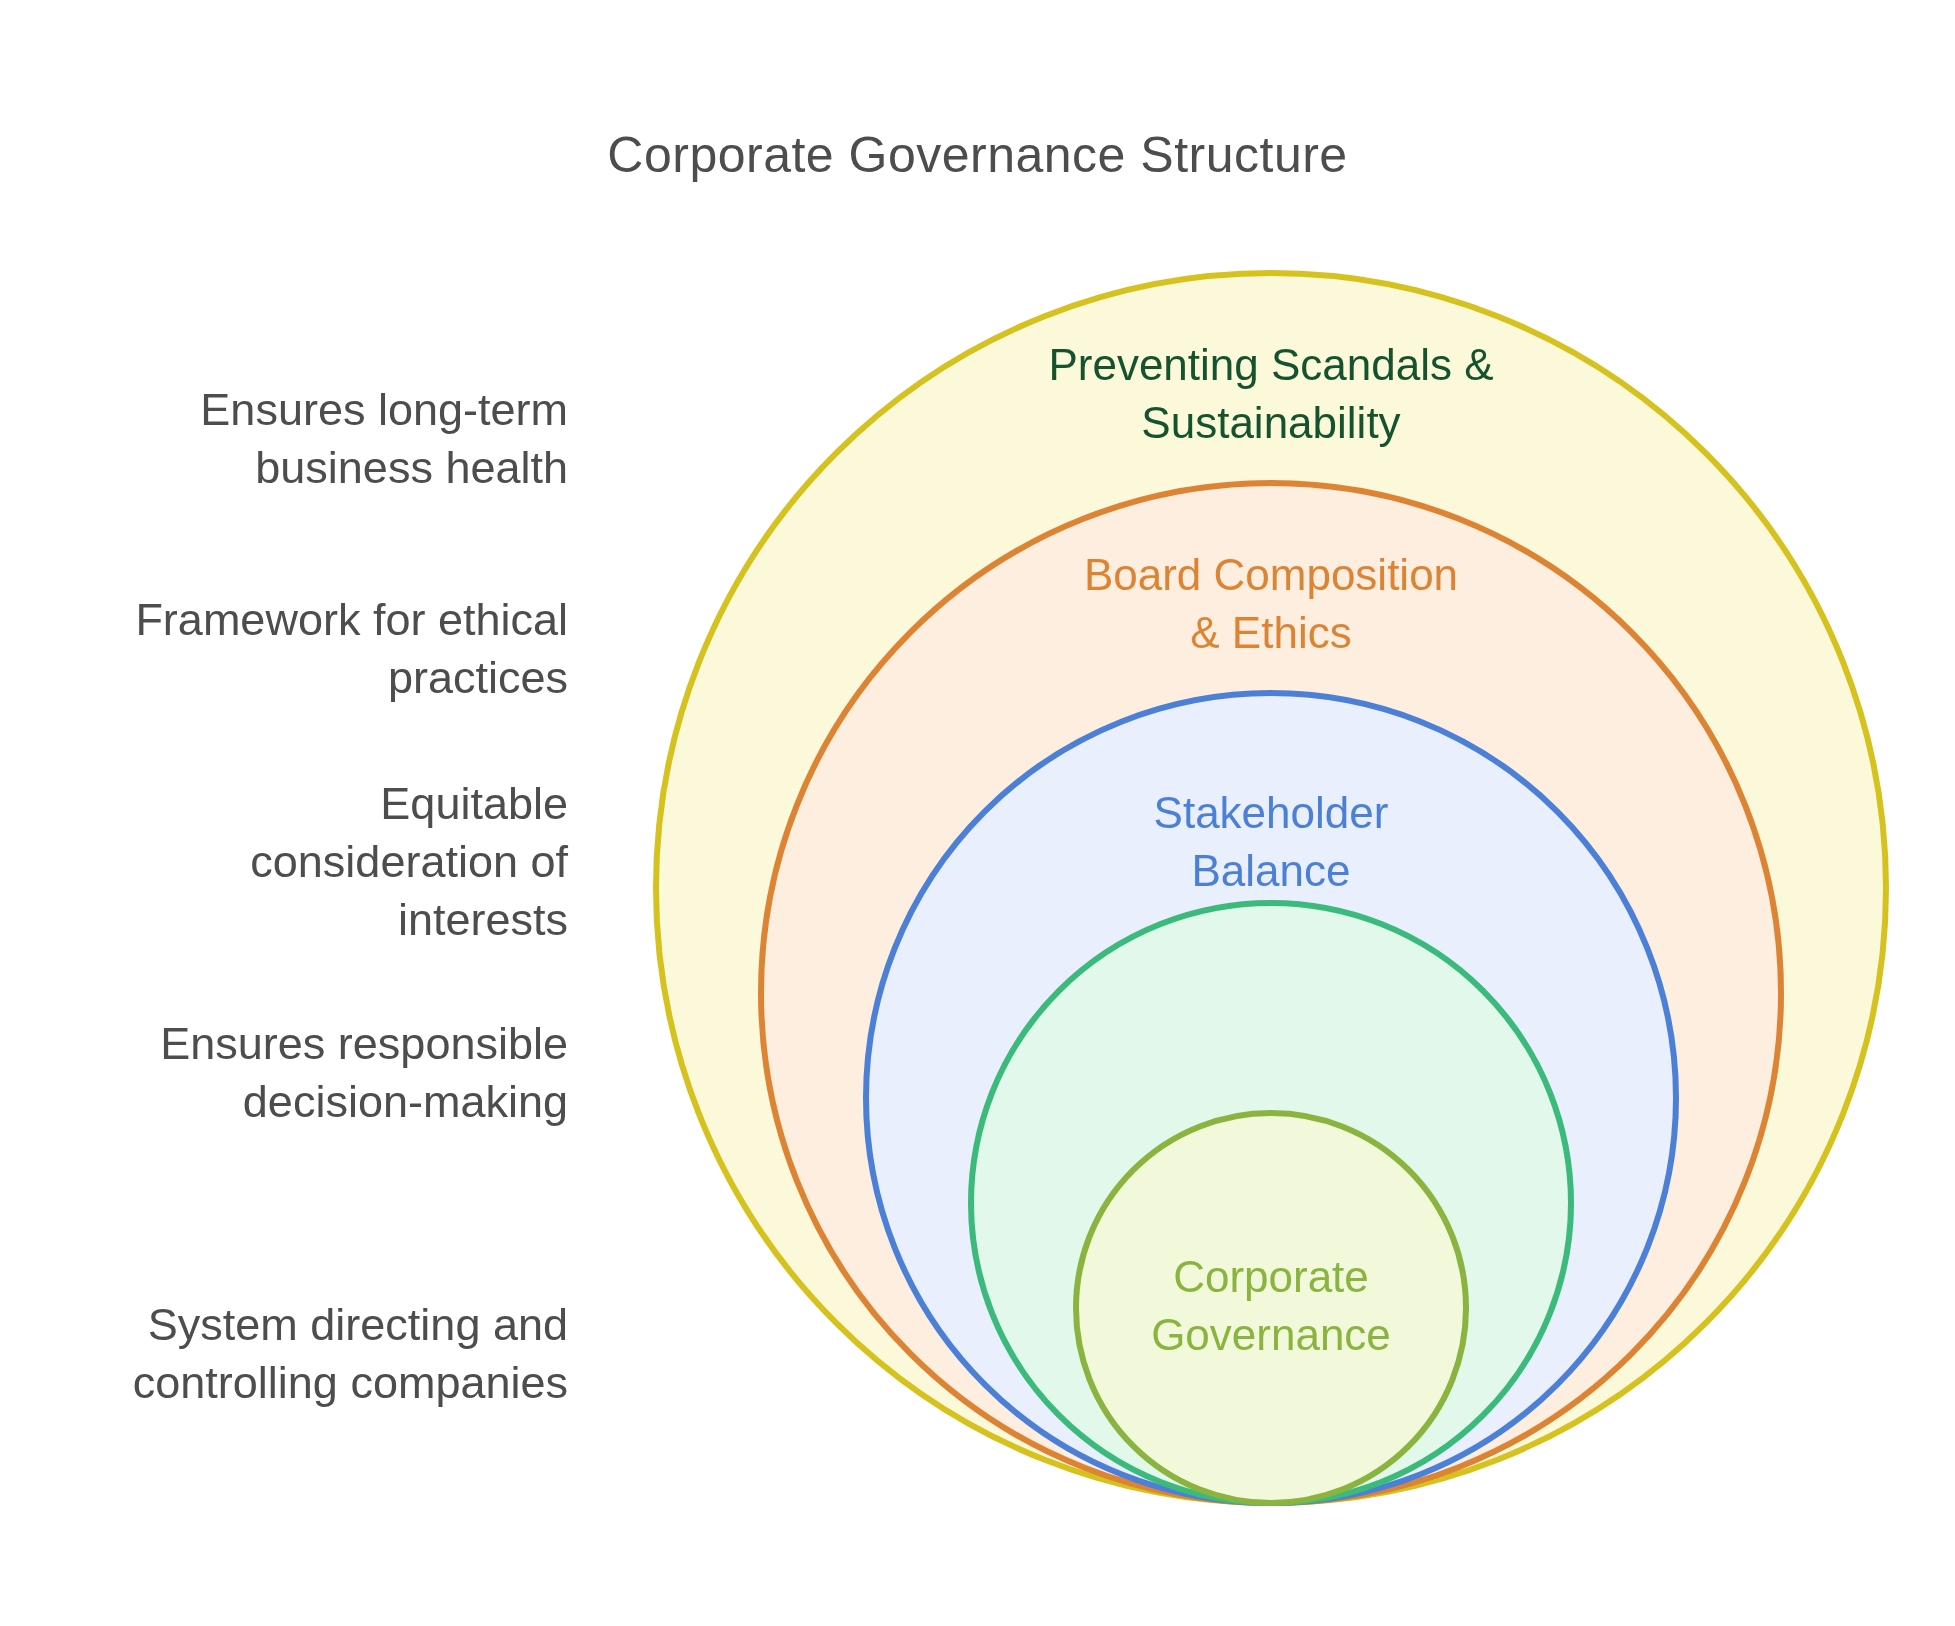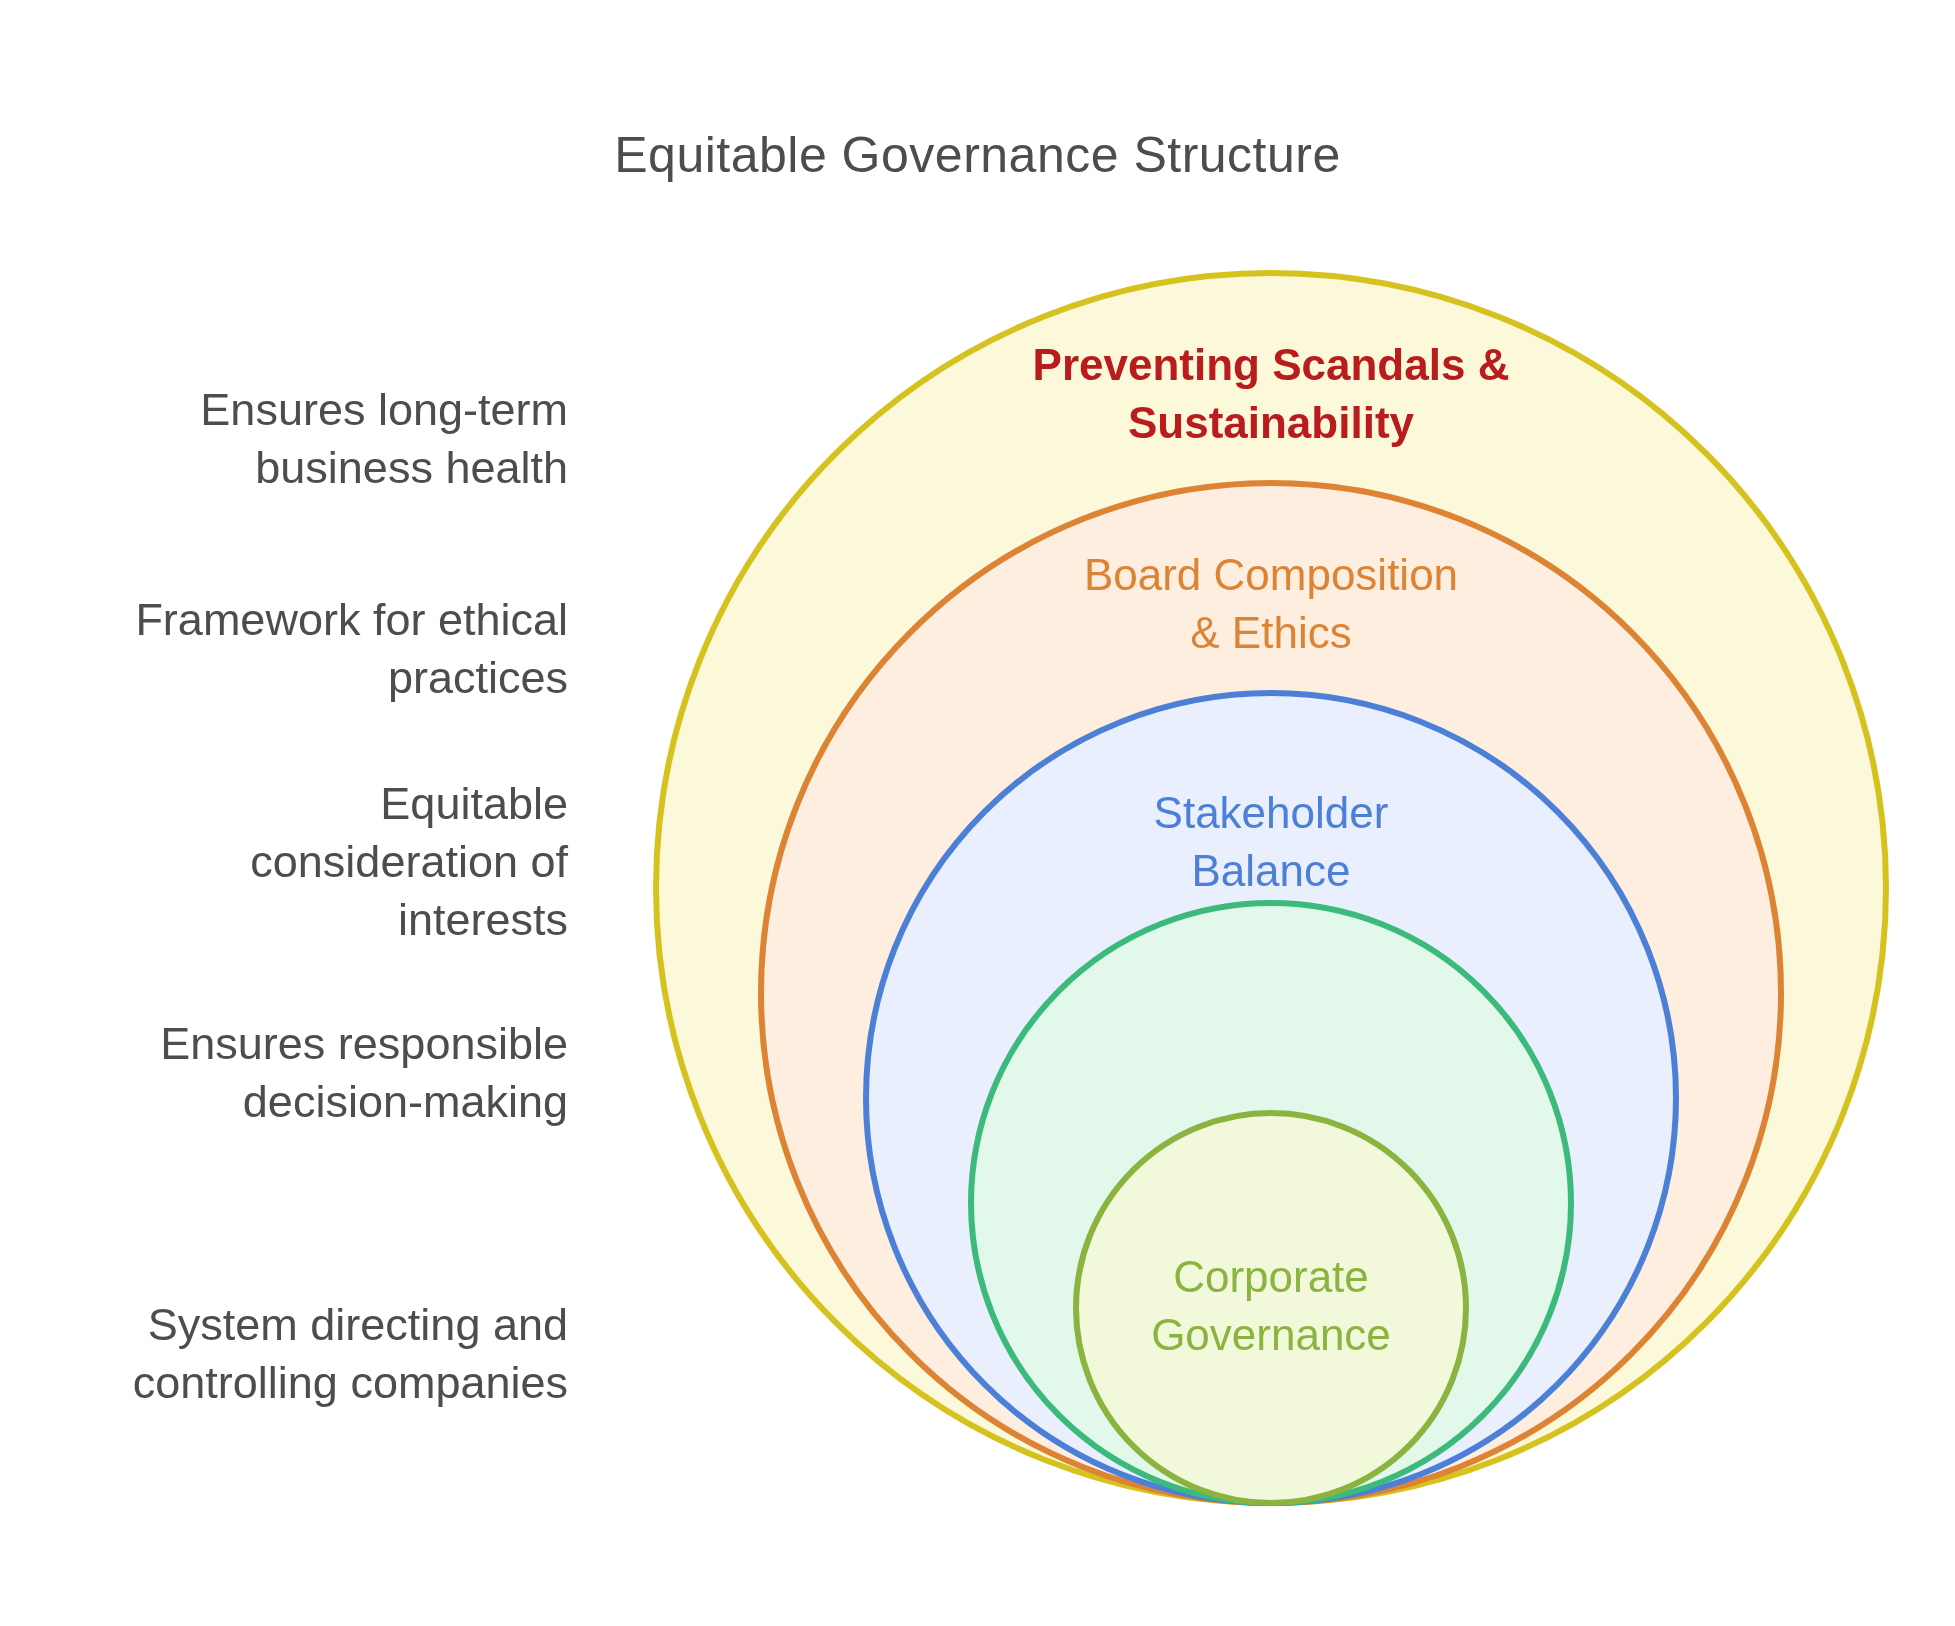--- a/index.html
+++ b/index.html
@@ -55,23 +55,23 @@
 <div class="canvas">
 
   <svg id="circles-svg" width="1955" height="1626" viewBox="0 0 1955 1626">
       <circle cx="1271" cy="888" r="615" fill="#fcf8da" stroke="#d6c21f" stroke-width="6"></circle>
       <circle cx="1271" cy="993" r="510" fill="#fdeee0" stroke="#dd8434" stroke-width="6"></circle>
       <circle cx="1271" cy="1098" r="405" fill="#e9effc" stroke="#4b80d6" stroke-width="6"></circle>
       <circle cx="1271" cy="1203" r="300" fill="#e1f8eb" stroke="#3bba7c" stroke-width="6"></circle>
       <circle cx="1271" cy="1308" r="195" fill="#f2f9da" stroke="#8ab43f" stroke-width="6"></circle>
     </svg>
 
-  <div class="title">Equitable Governance Structure</div>
+  <div class="title">Corporate Governance Structure</div>
 
-  <div class="ring-label" style="top: 336px; color: #b91c1c; font-weight: bold;">
+  <div class="ring-label" style="top: 336px; color: #14532d;">
     <div>Preventing Scandals &amp;</div>
     <div>Sustainability</div>
   </div>
   <div class="ring-label" style="top: 546px; color: rgb(221, 132, 52);">
     <div>Board Composition</div>
     <div>&amp; Ethics</div>
   </div>
   <div class="ring-label" style="top: 784px; color: rgb(75, 128, 214);">
     <div>Stakeholder</div>
     <div>Balance</div>

